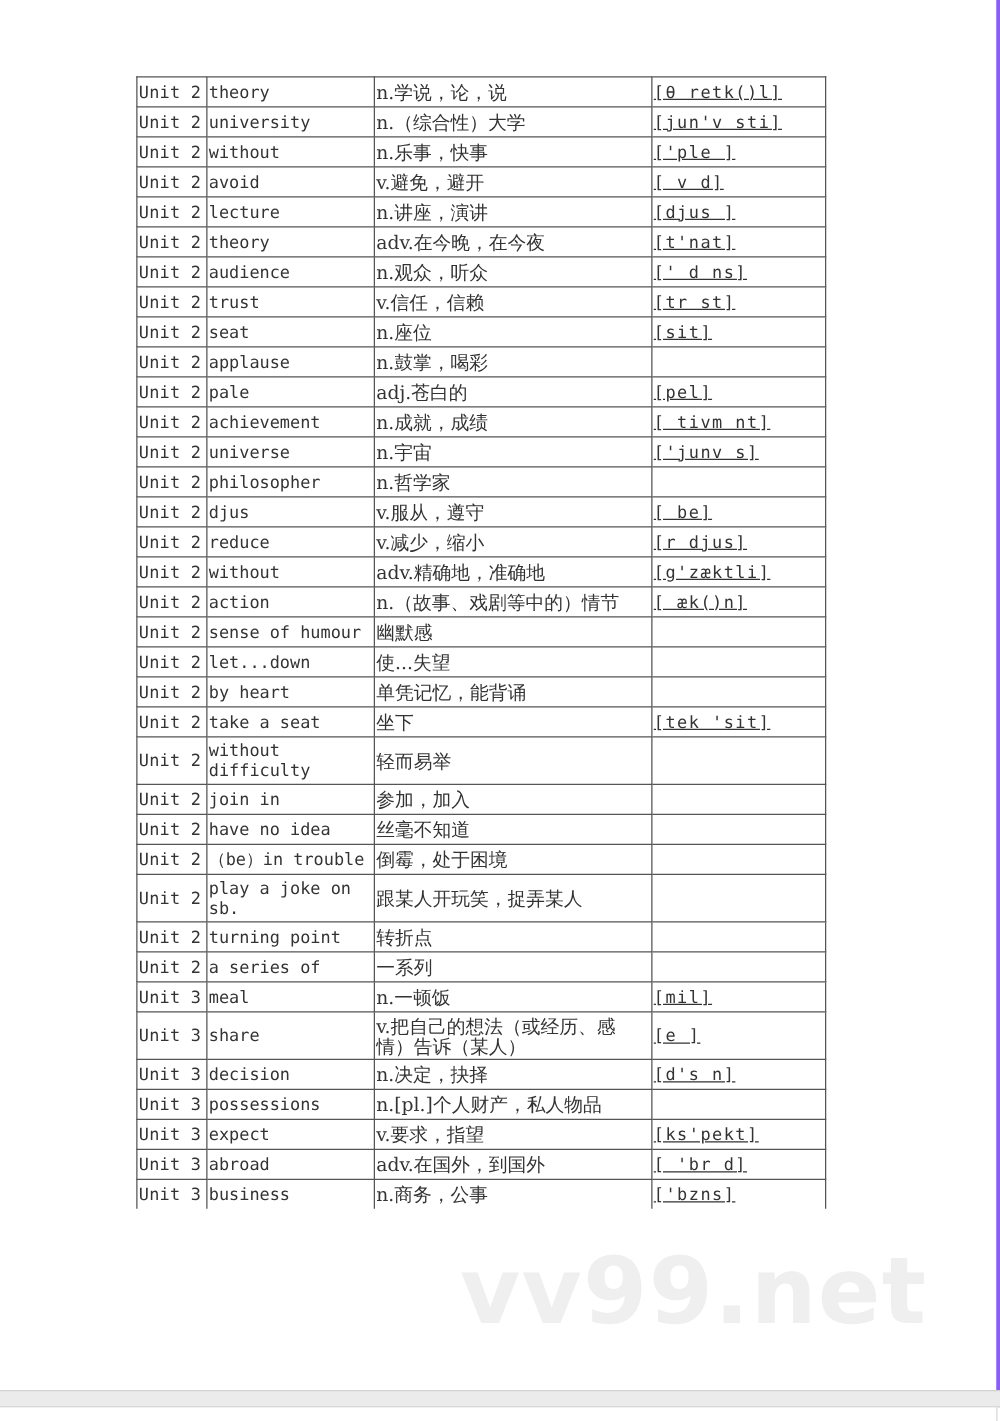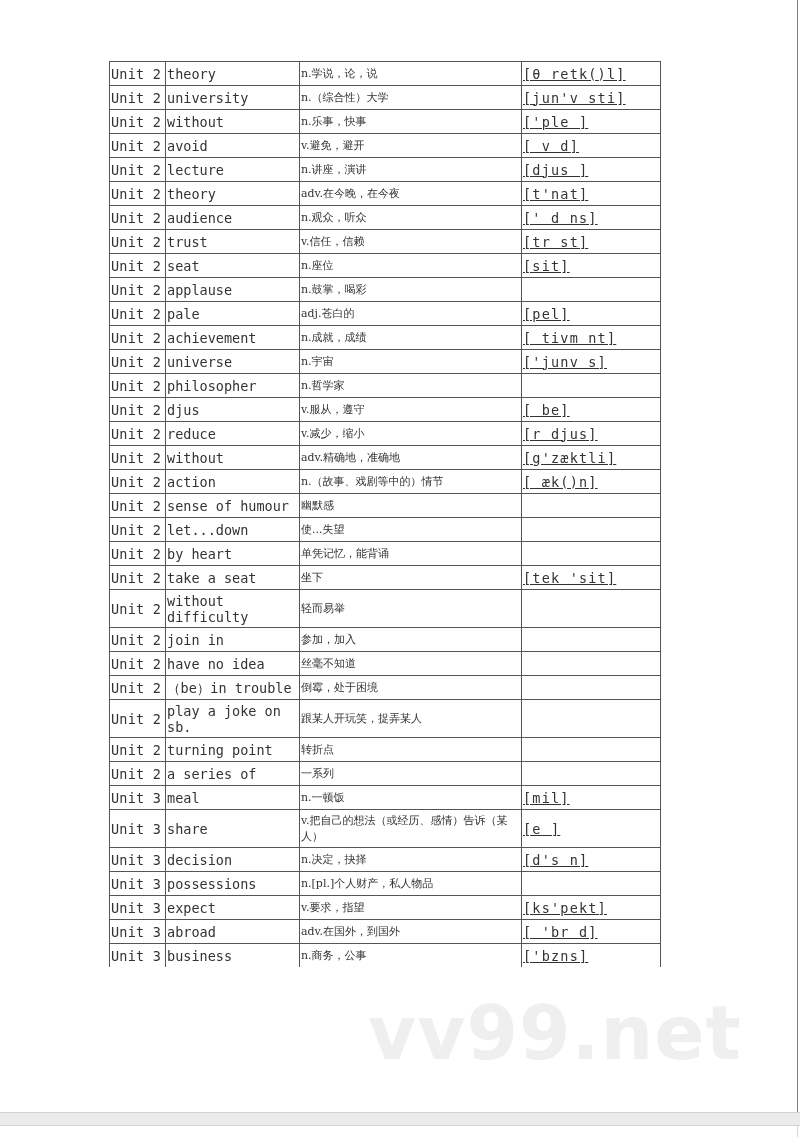--- a/index.html
+++ b/index.html
@@ -2,21 +2,21 @@
 <html><head>
 <meta charset="utf-8">
 <style>
   html, body { margin:0; padding:0; }
   body {
     width:800px; height:1137px; background:#ffffff; position:relative; overflow:hidden;
     font-family:"DejaVu Sans Mono","Liberation Mono",monospace;
   }
   .page {
     position:absolute; left:0; top:0; width:797px; height:1112px; background:#fff;
-    border-right:1px solid #8b5cf6;
+    border-right:3px solid #8b5cf6;
   }
   .page-gap {
     position:absolute; left:0; top:1112px; width:800px; height:12px;
     background:#ebebeb; border-top:1px solid #d2d2d2; border-bottom:1px solid #d2d2d2;
   }
   .page2 { position:absolute; left:0; top:1126px; width:797px; height:11px; background:#fff; border-right:1px solid #d8d8d8; }
   table.vocab {
     position:absolute; left:109px; top:61px;
     border-collapse:collapse; table-layout:fixed;
     width:547px;
@@ -27,21 +27,21 @@
     padding:0 1px 0 1px;
     height:23px; line-height:16px;
     vertical-align:middle;
     white-space:normal; word-break:break-word;
     overflow:hidden;
   }
   table.vocab tr.tall td { height:37px; }
   table.vocab tr.last td { border-bottom:none; }
   td.c-unit { width:53px; letter-spacing:0.2px; }
   td.c-word { width:131px; }
-  td.c-def { width:219px; font-family:"DejaVu Serif","Liberation Serif",serif; font-size:11px; }
+  td.c-def { width:219px; font-family:"DejaVu Serif","Liberation Serif",serif; font-size:15px; }
   td.c-ipa { width:136px; letter-spacing:1.2px;text-decoration:underline; }
   .watermark {
     position:absolute; left:368px; top:996px;
     font-family:"DejaVu Sans","Liberation Sans",sans-serif;
     font-weight:bold; font-size:74px; letter-spacing:1px;
     color:#efefef; line-height:1;
   }
 </style>
 </head>
 <body>

